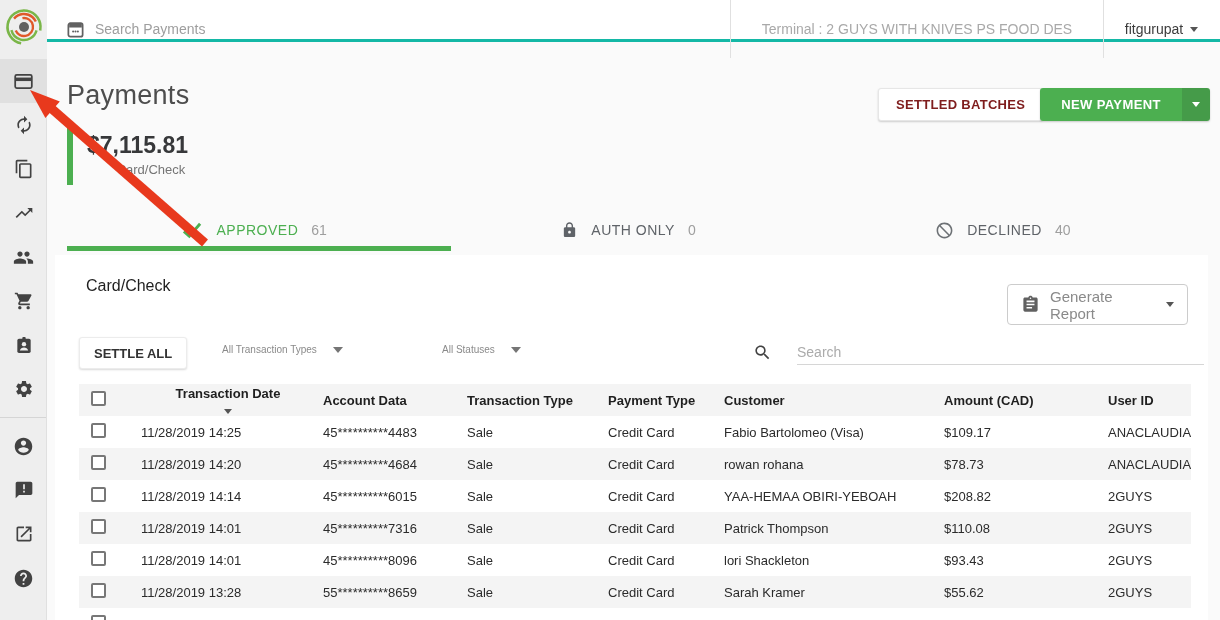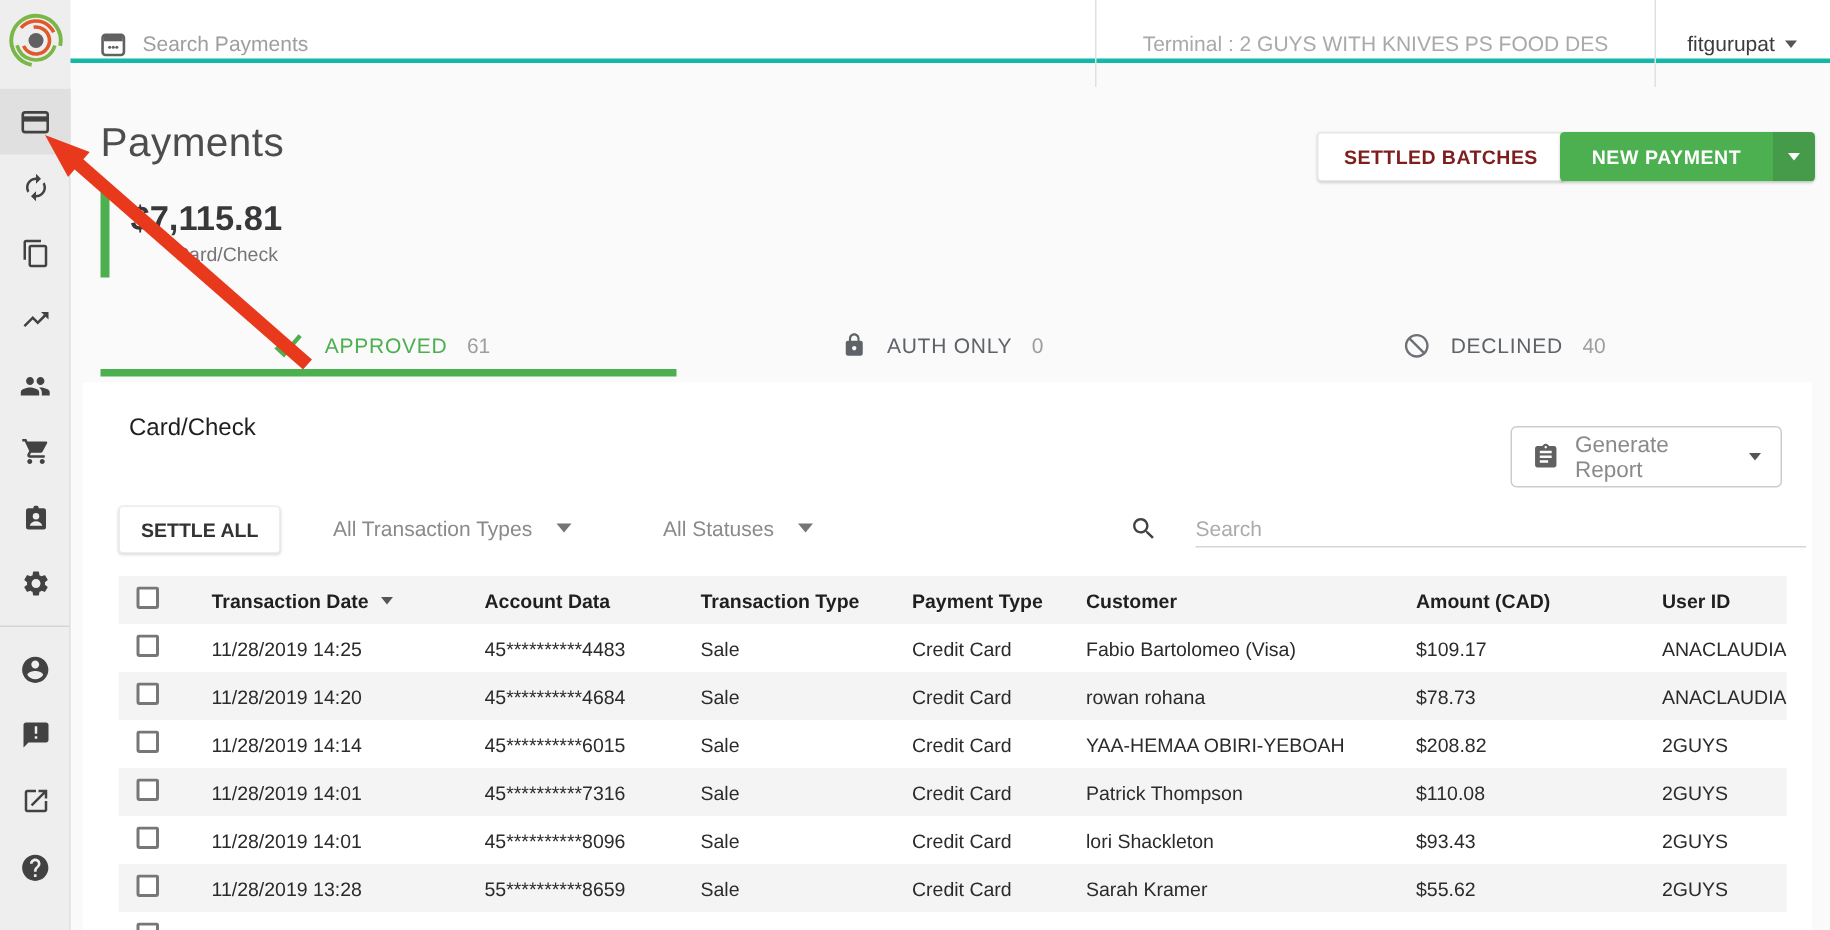--- a/index.html
+++ b/index.html
@@ -44,37 +44,37 @@
   .tab.active .tab-label { color:#4caf50; }
   .tab-count { font-size:14px; color:#9e9e9e; }
   .tab-underline { position:absolute; left:0; top:41px; width:384px; height:5px; background:#4caf50; }
 
   
   .panel { position:absolute; left:55px; top:255px; width:1153px; height:365px; background:#fff; }
   .section-title { position:absolute; left:31px; top:22px; font-size:16px; color:#1f1f1f; }
   .btn-report { position:absolute; left:952px; top:18px; width:181px; height:41px; border:1px solid #ccc; border-radius:4px; background:#fff; display:flex; align-items:center; gap:10px; padding:0 13px; cursor:pointer;margin-top:11px; }
   .btn-report-label { font-size:15px; color:#8a8a8a; flex:1; }
   .btn-settleall { position:absolute; left:24px; top:82px; height:32px; padding:0 14px; background:#fff; border:1px solid #ececec; border-radius:3px; box-shadow:0 1px 2px rgba(0,0,0,.15); font-size:13px; font-weight:600; color:#333; display:flex; align-items:center; cursor:pointer; }
-  .filter { position:absolute; top:89px; display:flex; align-items:center; gap:16px; font-size:14px; color:#8a8a8a; cursor:pointer; }
+  .filter { position:absolute; top:89px; display:flex; align-items:center; gap:16px; font-size:10px; color:#8a8a8a; cursor:pointer; }
   .filter .caret-dn { border-top-color:#757575; border-left-width:5px; border-right-width:5px; border-top-width:6px; }
   .f-ttype { left:167px; }
   .f-status { left:387px; }
   .search-wrap { position:absolute; left:698px; top:84px; display:flex; align-items:flex-start; gap:25px; }
   .search-input { width:407px; height:26px; border:none; border-bottom:1px solid #d6d6d6; outline:none; font-size:14px; color:#333; background:transparent; font-family:"Liberation Sans",sans-serif; }
   .search-input::placeholder { color:#ababab; }
 
   
   .table { position:absolute; left:24px; top:129px; width:1112px; }
   .trow { display:grid; grid-template-columns:62px 182px 144px 141px 116px 220px 164px 1fr; align-items:center; height:32px; font-size:13px; color:#2b2b2b; }
   .trow.head { background:#f4f4f4; font-weight:700; color:#1f1f1f; }
   .trow.alt { background:#f4f4f4; }
   .cell { padding-right:8px; white-space:nowrap; overflow:hidden; }
   .cb-cell { padding-left:12px; }
   .checkbox { width:15px; height:15px; border:2px solid #777; border-radius:2px; background:#fff; display:inline-block; cursor:pointer; }
-  .sort-wrap { display:flex; align-items:center; gap:8px; }
+  .sort-wrap { display:flex; align-items:center; gap:8px;flex-direction:column; }
 
   .arrow-overlay { position:absolute; left:0; top:0; z-index:60; pointer-events:none; }
 </style>
 </head>
 <body>
 
 <div id="app">
 
   <div class="topbar">
     <div class="logo-cell">

